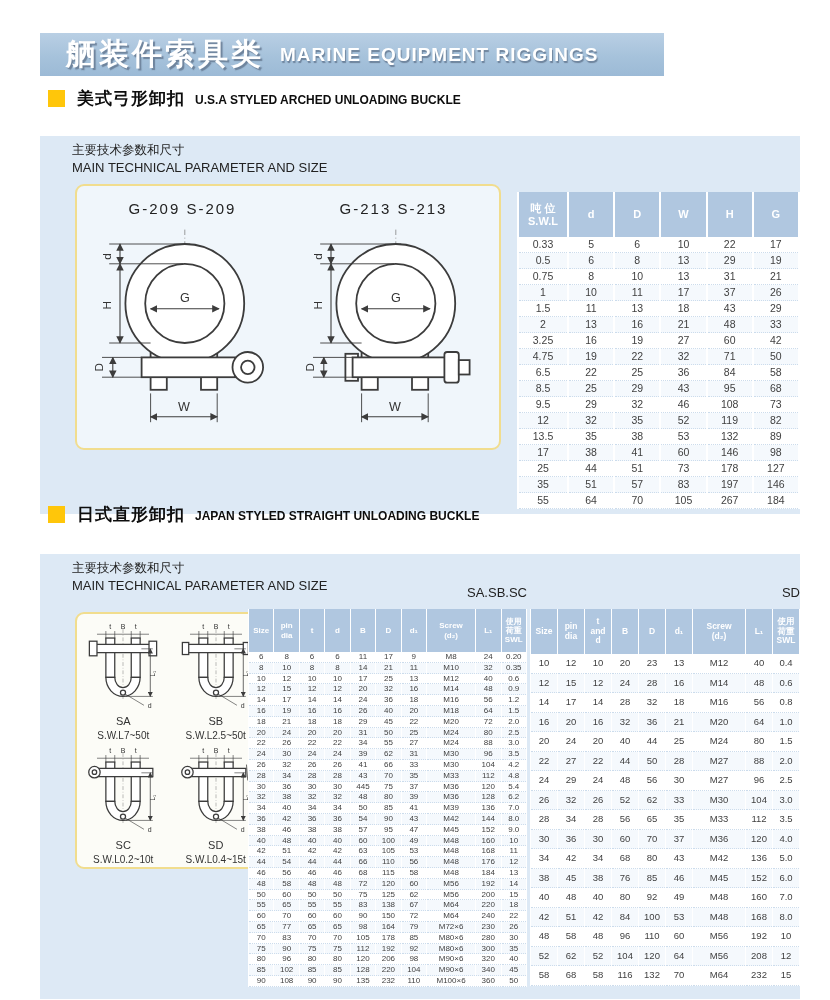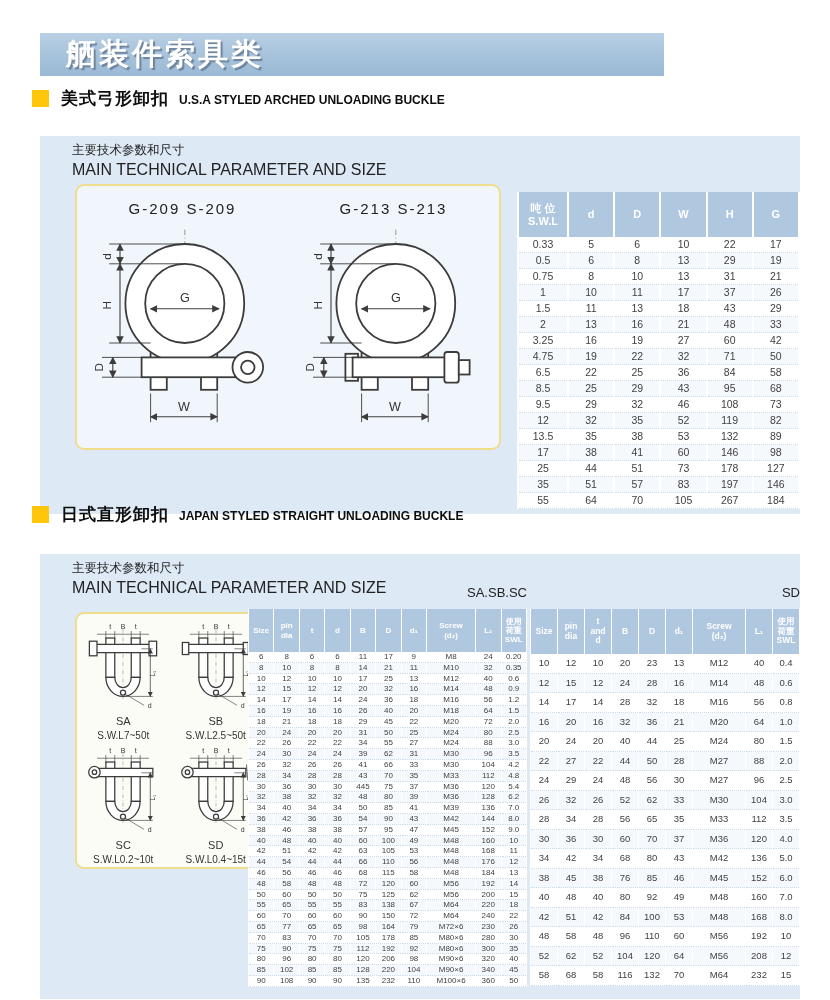--- a/index.html
+++ b/index.html
@@ -9,34 +9,34 @@
   
   .banner{position:absolute;left:40px;top:33px;width:624px;height:43px;
           background:linear-gradient(180deg,#b9cfe4 0%,#a6c2db 55%,#9cbad6 100%);
           display:flex;align-items:center;padding-left:26px;box-sizing:border-box;}
   .banner-zh{font-size:30px;font-weight:bold;color:#fff;letter-spacing:3px;
              text-shadow:2px 2px 1px rgba(100,120,145,.85);}
   .banner-en{font-size:19px;font-weight:bold;color:#fff;margin-left:16px;letter-spacing:1px;
              text-shadow:1px 2px 1px rgba(100,120,145,.85);}
 
   
-  .sec-head{position:absolute;left:32px;display:flex;align-items:center;}
+  .sec-head{position:absolute;left:48px;display:flex;align-items:center;}
   .bullet{width:17px;height:17px;background:#ffc60a;margin-right:12px;}
   .head-zh{font-size:17px;font-weight:bold;color:#0d0d0d;letter-spacing:1px;}
   .head-en{font-size:12px;font-weight:bold;color:#0d0d0d;margin-left:10px;margin-top:3px;}
   #sec1-head{top:87px;}
   #sec2-head{top:503px;}
 
   
   .panel{position:absolute;left:40px;width:760px;background:#dde9f5;margin-top:24px;}
   #panel1{top:112px;height:378px;}
   #panel2{top:530px;height:445px;}
   .param{position:absolute;left:32px;top:6px;line-height:1.35;}
   .param-zh{font-size:12.5px;color:#222;}
-  .param-en{font-size:16px;color:#222;}
+  .param-en{font-size:13px;color:#222;}
 
   
   .diagbox{position:absolute;background:#f0f6fb;border:2px solid #f1dd8e;border-radius:9px;box-sizing:border-box;}
   #diagbox1{left:35px;top:48px;width:426px;height:266px;display:flex;padding-top:10px;}
   #diagbox2{left:35px;top:58px;width:189px;height:257px;background:#fcfcf7;
             display:grid;grid-template-columns:1fr 1fr;justify-items:center;padding-top:5px;}
   .fig{flex:1;text-align:center;}
   .fig-title{font-size:15px;color:#222;letter-spacing:2px;margin:4px 0 0 0;}
   .mini{width:76px;text-align:center;}
   .mini-name{font-size:11px;color:#333;margin-top:0px;}
@@ -84,20 +84,21 @@
     <marker id="arr" viewBox="0 0 10 10" refX="9" refY="5" markerWidth="7" markerHeight="7" orient="auto-start-reverse">
       <path d="M0,0 L10,5 L0,10 z" fill="#3c3c3c"></path>
     </marker>
   </defs>
 </svg>
 
 <div class="page">
 
   <div class="banner">
     <span class="banner-zh">舾装件索具类</span>
+    <span class="banner-en">MARINE EQUIPMENT RIGGINGS</span>
   </div>
 
   <div class="sec-head" id="sec1-head">
     <span class="bullet"></span>
     <span class="head-zh">美式弓形卸扣</span>
     <span class="head-en">U.S.A STYLED ARCHED UNLOADING BUCKLE</span>
   </div>
 
   <div class="panel" id="panel1">
     <div class="param">

